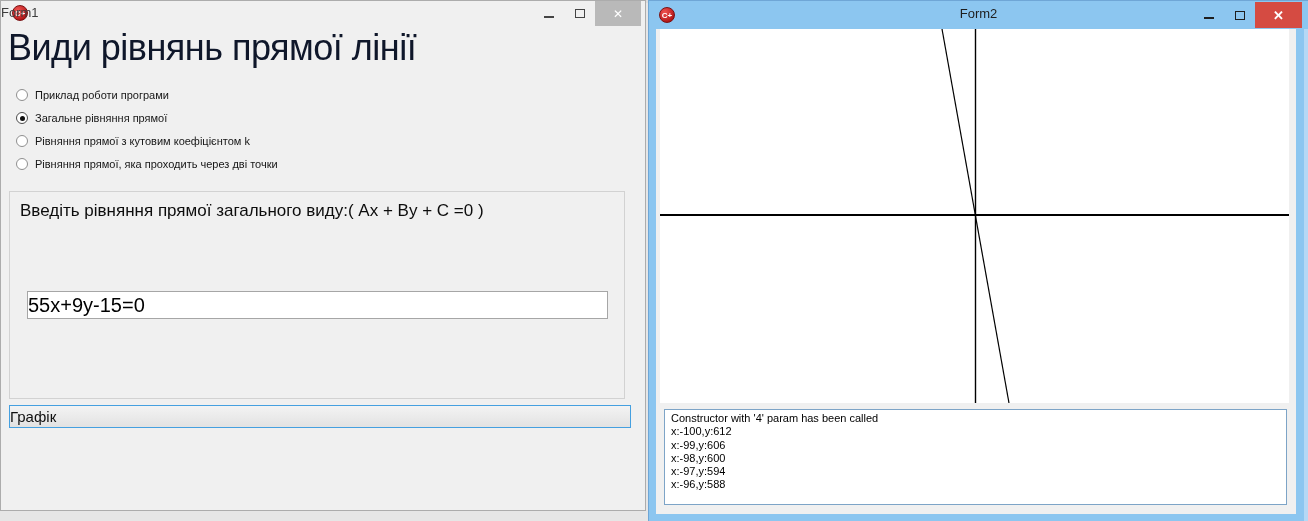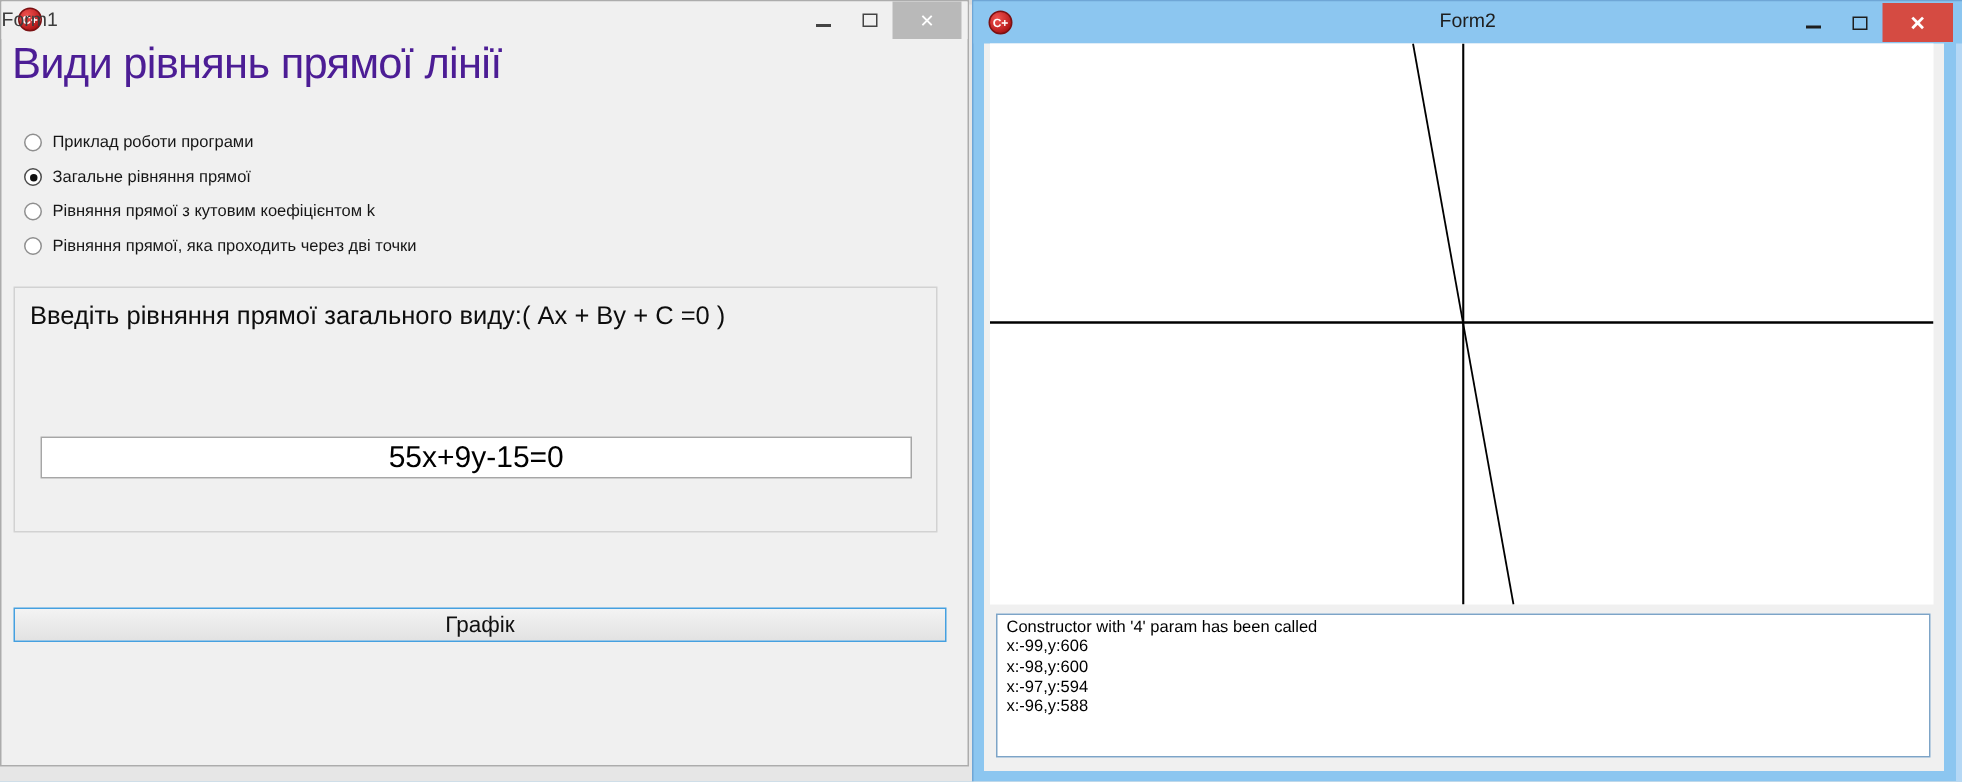--- a/index.html
+++ b/index.html
@@ -19,40 +19,40 @@
     font-size:13px; color:#3c3c3c; }
   .app-icon { position:absolute; left:11px; top:4px; width:16px; height:16px;
     border-radius:50%; background:radial-gradient(circle at 35% 30%, #ef5350 0%, #c62828 55%, #8e0000 100%);
     color:#fff; font-size:8px; font-weight:bold; text-align:center; line-height:16px;
     border:1px solid #7b1113; }
   .capbtns { position:absolute; right:4px; top:0; height:25px; display:flex; align-items:stretch; }
   .capbtn { width:31px; display:flex; align-items:center; justify-content:center; }
   .capbtn.close1 { width:46px; background:#b9b9b9; color:#fff; font-size:12px; }
   .glyph-min { display:block; width:10px; height:2px; background:#444; margin-top:6px; }
   .glyph-max { display:block; width:10px; height:9px; border:1.5px solid #444; background:transparent; }
-  .f1-header { position:absolute; left:7px; top:26px; font-size:29px; letter-spacing:-0.5px; color:#4c1d95; white-space:nowrap; }
+  .f1-header { position:absolute; left:7px; top:26px; font-size:36px; letter-spacing:-0.5px; color:#0f172a; white-space:nowrap; }
 
   .radio-row { position:absolute; left:15px; height:15px; display:flex; align-items:flex-start; cursor:default; }
   .radio-circle { width:12px; height:12px; border-radius:50%; border:1px solid #8f8f8f;
     background:#fff; flex:0 0 auto; position:relative; }
   .radio-row.checked .radio-circle { border-color:#4d4d4d; }
   .radio-row.checked .radio-circle::after { content:''; position:absolute; left:2.5px; top:2.5px;
     width:5px; height:5px; border-radius:50%; background:#101010; }
   .radio-label { margin-left:7px; font-size:11px; color:#161616; white-space:nowrap; }
 
-  .f1-panel { position:absolute; left:8px; top:190px; width:616px; height:164px;
+  .f1-panel { position:absolute; left:8px; top:190px; width:616px; height:208px;
     background:#f0f0f0; border:1px solid #d2d2d2; }
   .panel-label { position:absolute; left:10px; top:9px; font-size:17px; color:#0d0d0d; white-space:nowrap; }
   .equation-edit { position:absolute; left:17px; top:99px; width:581px; height:28px;
     background:#fff; border:1px solid #a6a6a6; font-family:"Liberation Sans",sans-serif;
-    font-size:20px; text-align:center; color:#000; padding:0; }
+    font-size:20px; text-align:left; color:#000; padding:0; }
   .graph-button { position:absolute; left:8px; top:404px; width:622px; height:23px;
     background:linear-gradient(#f3f3f3,#e2e2e2); border:1px solid #45a0e0;
     font-family:"Liberation Sans",sans-serif; font-size:15px; color:#101010;
-    text-align:center; line-height:21px; }
+    text-align:left; line-height:21px; }
 
   
   .form2 { position:absolute; left:648px; top:0; width:660px; height:521px;
     background:#8cc6f0; border-left:1px solid #6fa6d6; border-top:1px solid #6fa6d6; }
   .f2-edge { position:absolute; right:0; top:28px; width:4px; height:493px; background:#b5d8f5; }
   .f2-titlebar { position:relative; width:100%; height:28px; background:#8cc6f0; }
   .f2-title { position:absolute; left:0; right:0; top:5px; text-align:center;
     font-size:13px; color:#1e1e1e; }
   .f2-titlebar .app-icon { left:10px; top:6px; }
   .f2-capbtns { position:absolute; right:6px; top:1px; height:26px; display:flex; align-items:stretch; }
@@ -144,20 +144,21 @@
       <div class="paintbox">
         <svg viewBox="0 0 629 374">
           <line stroke="#000" stroke-width="1.4" x1="315.5" y1="0" x2="315.5" y2="374"></line>
           <line stroke="#000" stroke-width="1.8" x1="0" y1="186" x2="629" y2="186"></line>
           <line stroke="#000" stroke-width="1.2" x1="282" y1="0" x2="349" y2="374"></line>
         </svg>
       </div>
 
       <div class="logbox">
         <div class="log-line">Constructor with '4' param has been called</div>
+        <div class="log-line">x:-100,y:612</div>
         <div class="log-line">x:-99,y:606</div>
         <div class="log-line">x:-98,y:600</div>
         <div class="log-line">x:-97,y:594</div>
         <div class="log-line">x:-96,y:588</div>
       </div>
     </div>
 
     <div class="f2-edge"></div>
   </div>
 

